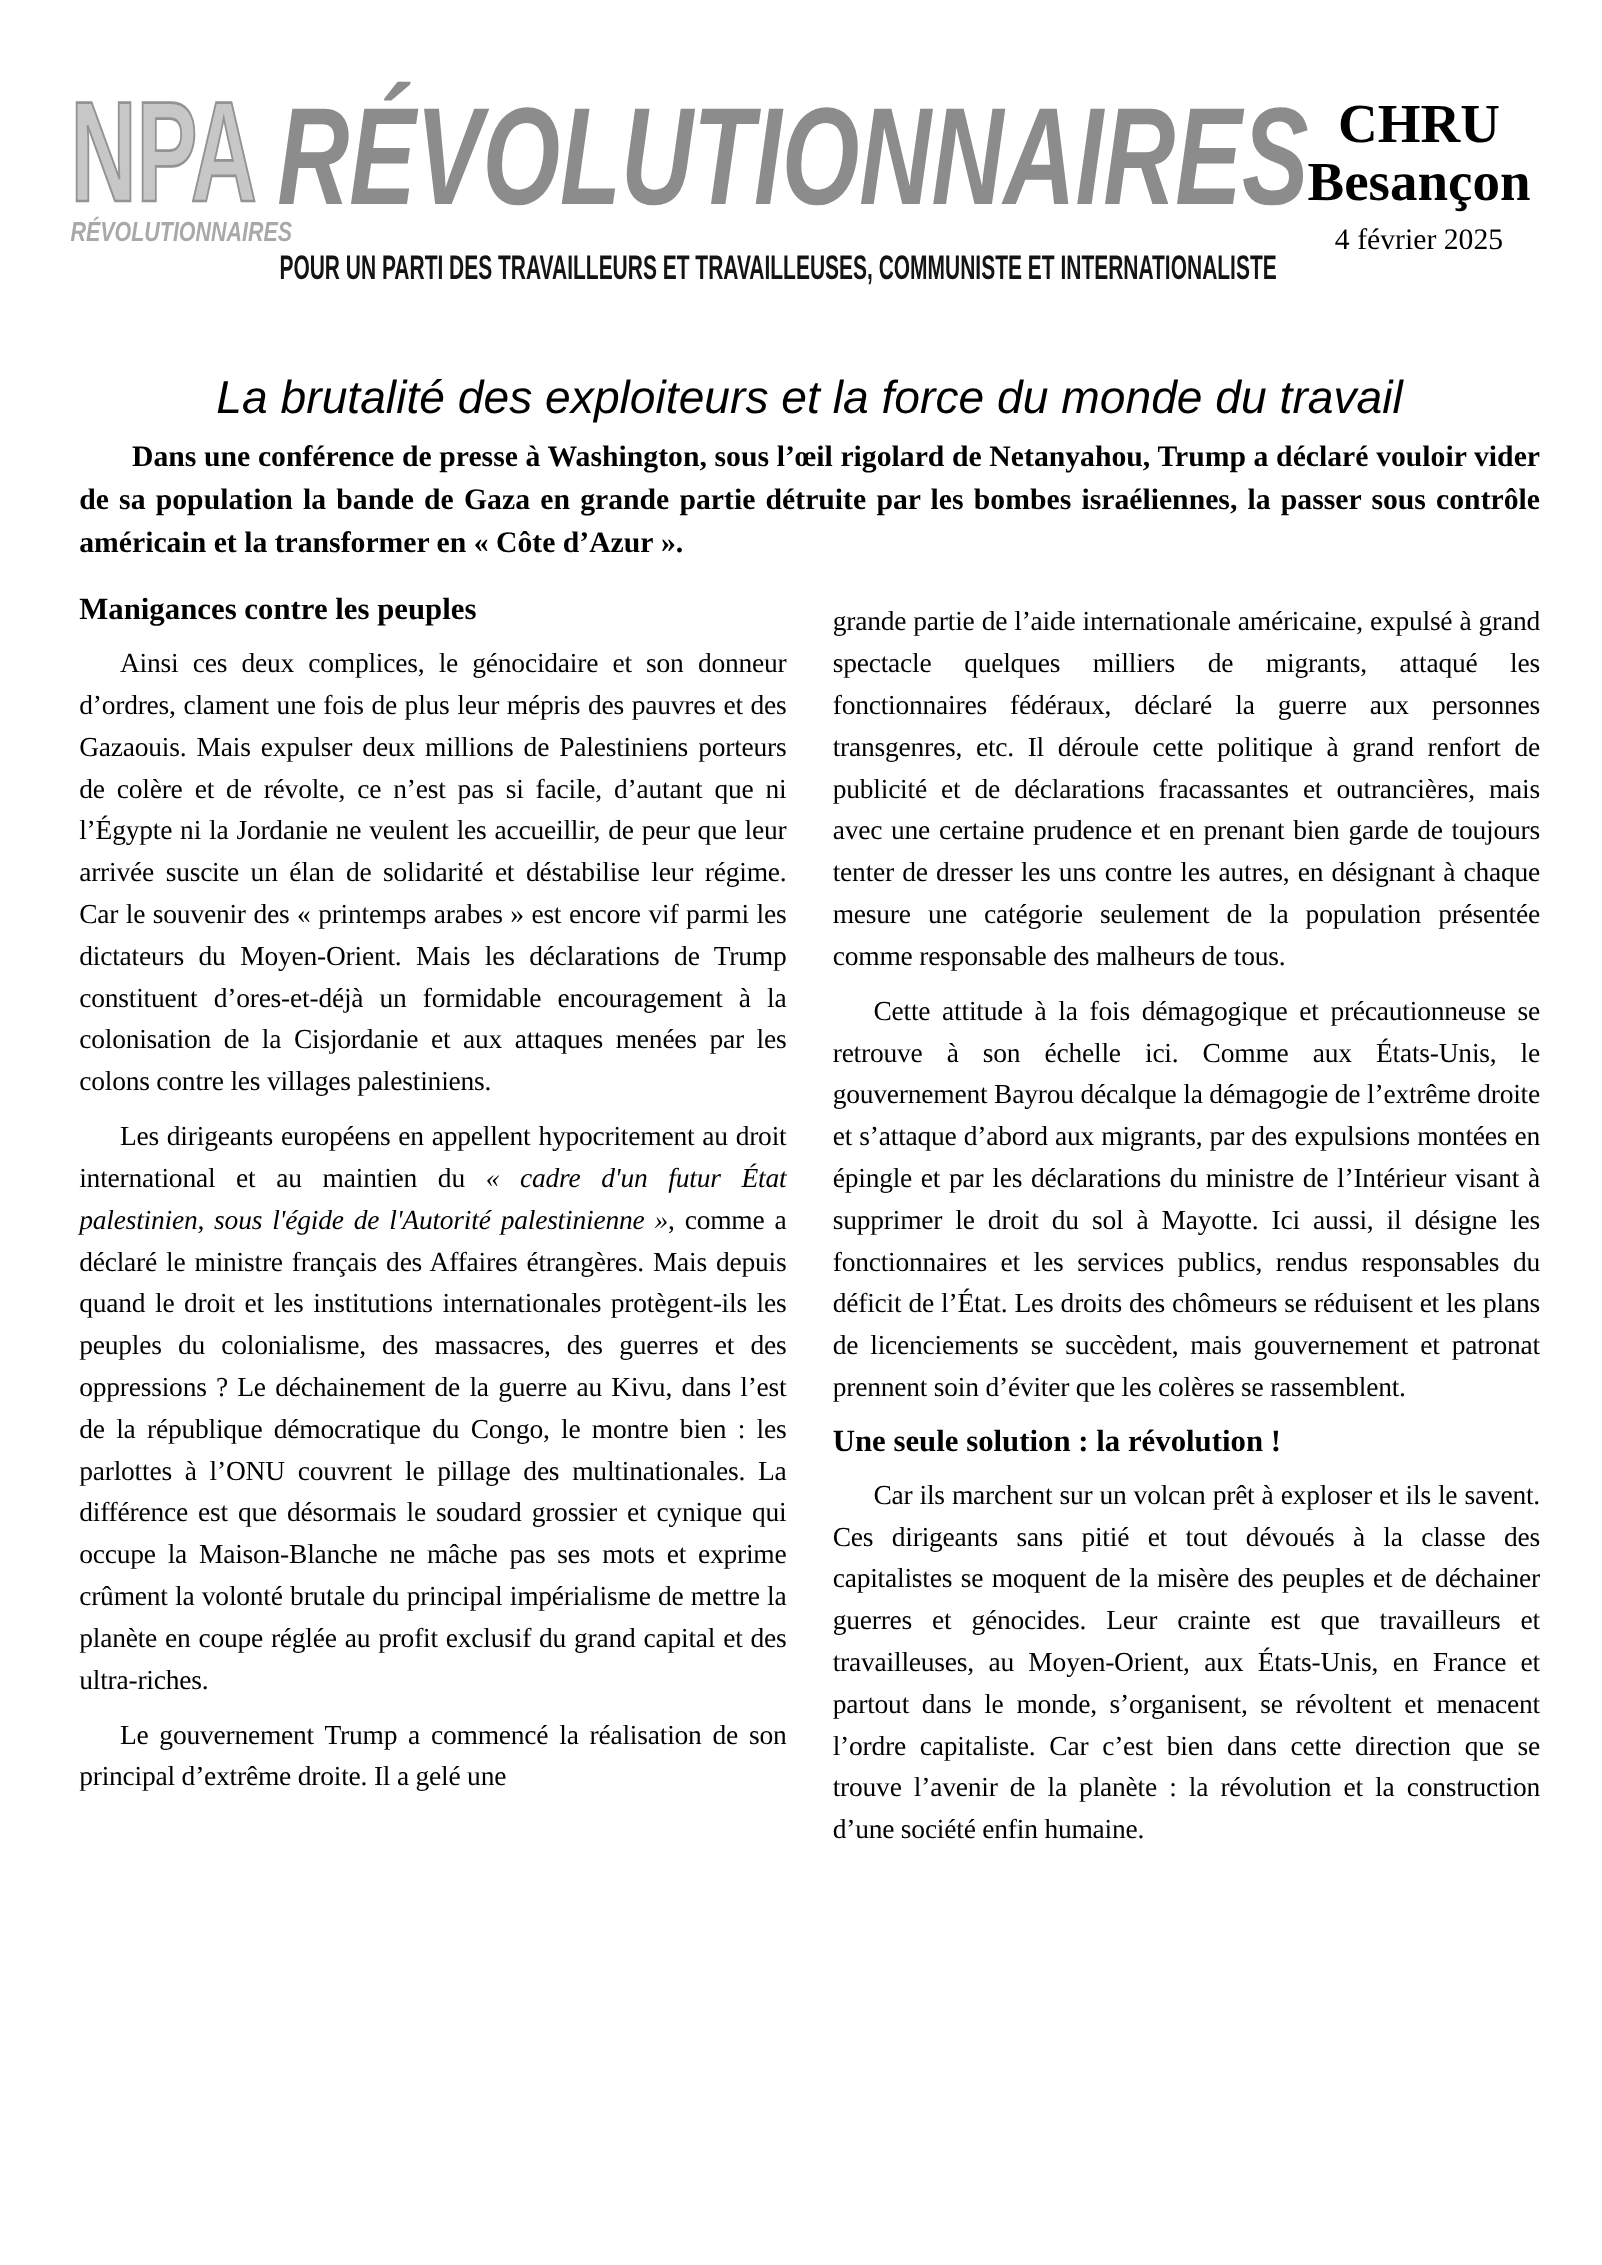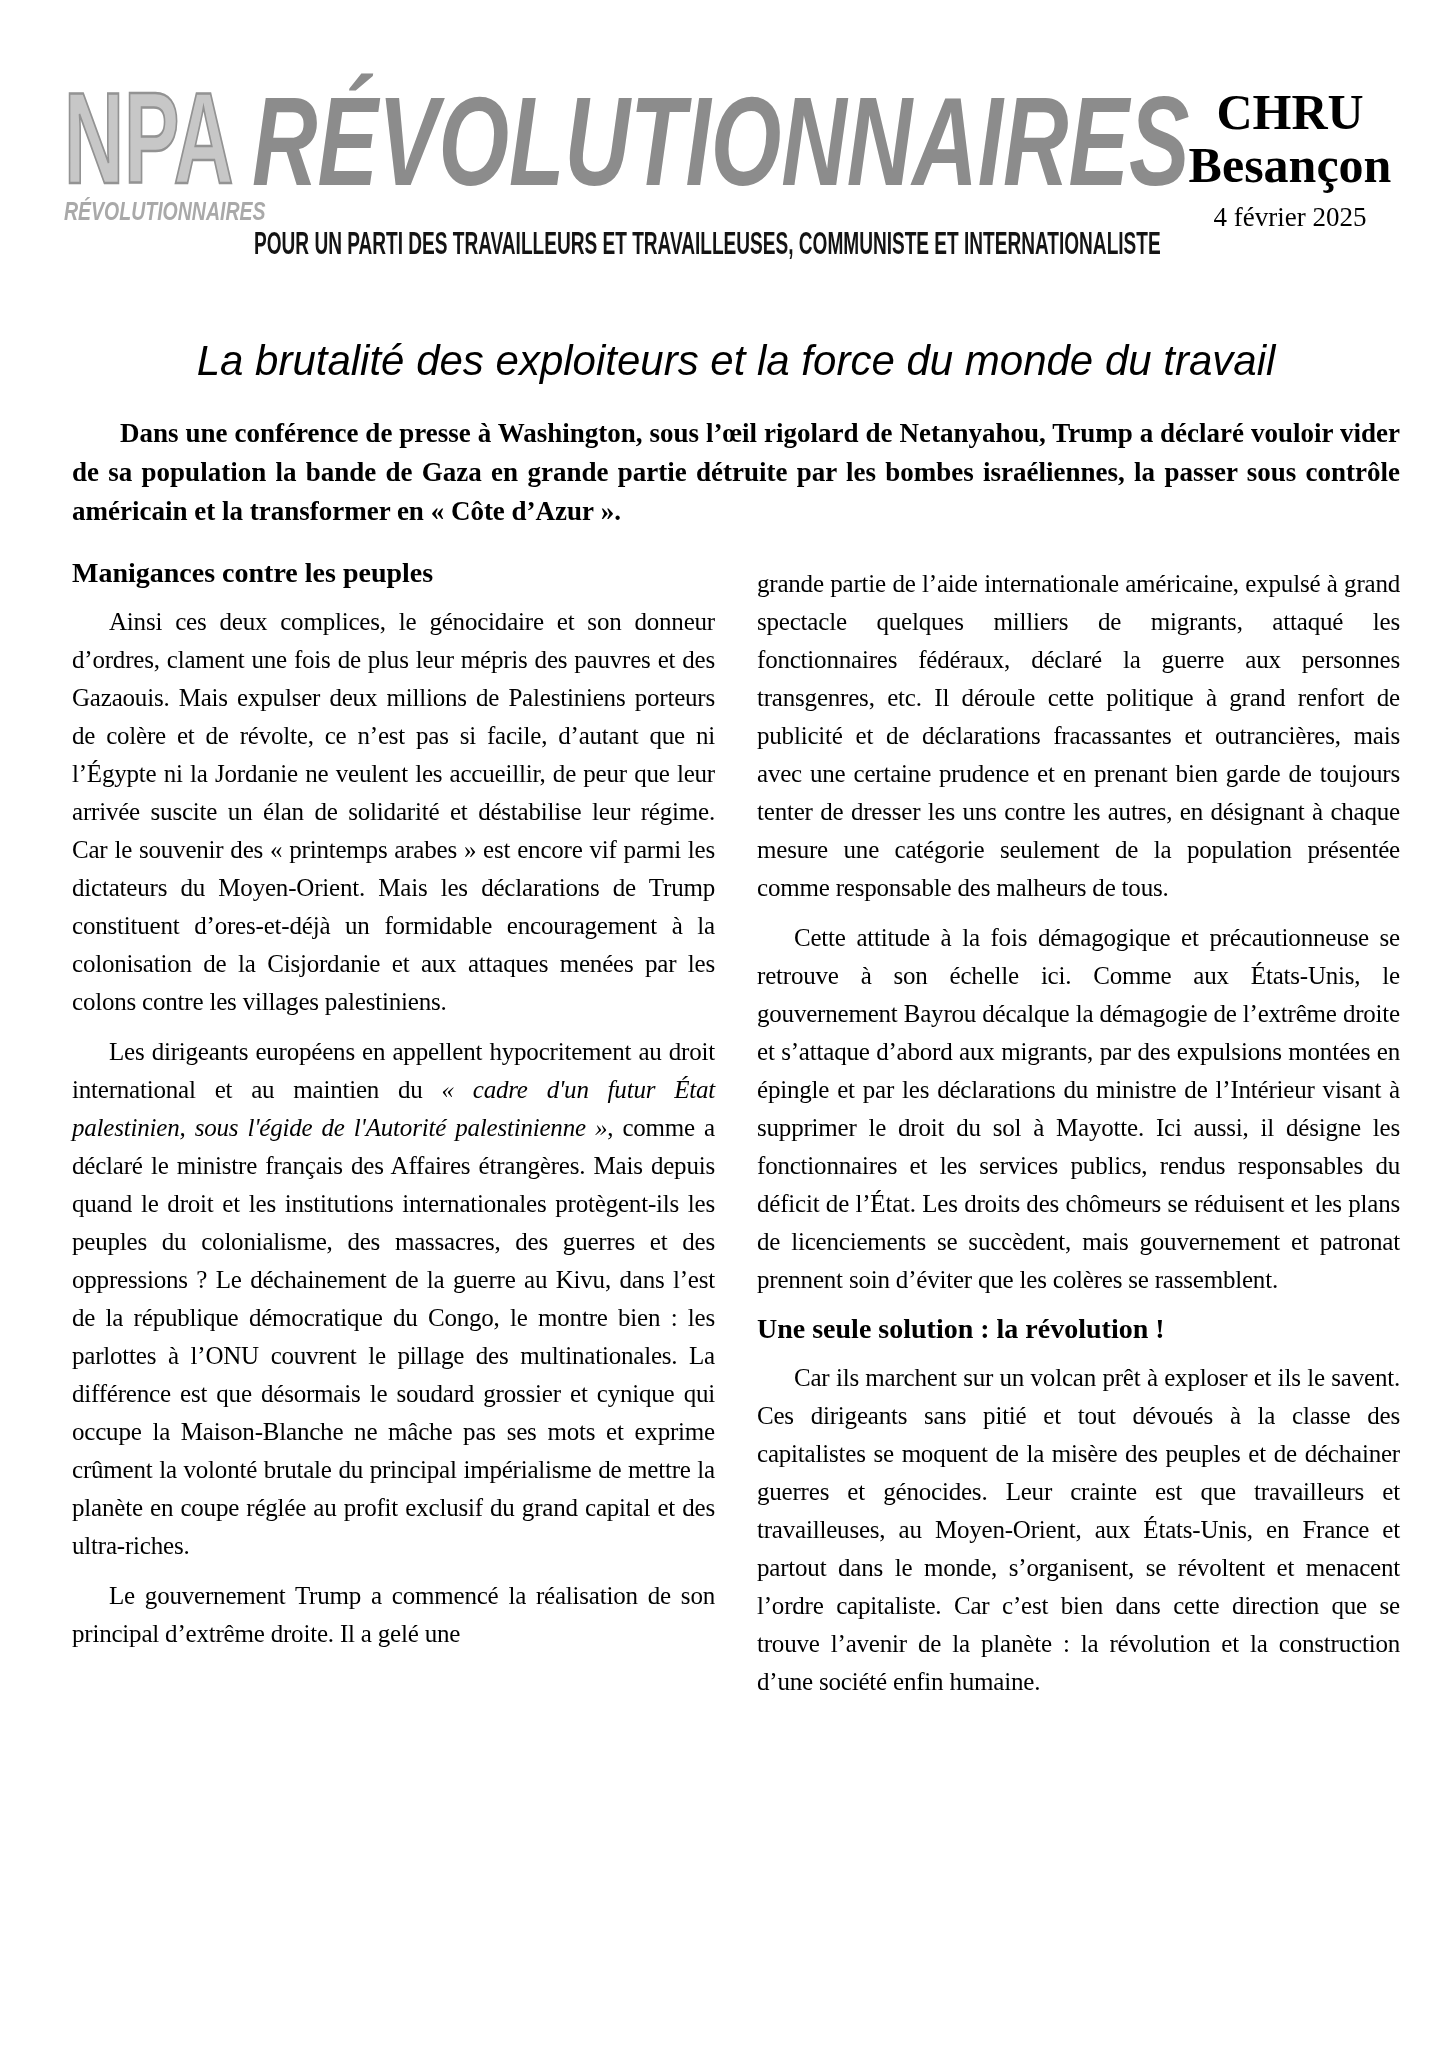--- a/index.html
+++ b/index.html
@@ -68,21 +68,21 @@
   .article{padding:0 56px 0 72px;}
   .title{
     margin:68px 0 0 0;
     text-align:center;
     font-family:"Liberation Sans", sans-serif;
     font-style:italic;font-weight:normal;
     font-size:42px;line-height:1.1;
     color:#000;
   }
   .lead{
-    margin:30px 0 0 0;
+    margin:12px 0 0 0;
     font-weight:bold;
     font-size:27px;line-height:39px;
     text-align:justify;
     text-indent:48px;
     color:#000;
   }
   .cols{
     margin-top:22px;
     display:flex;gap:42px;
   }

